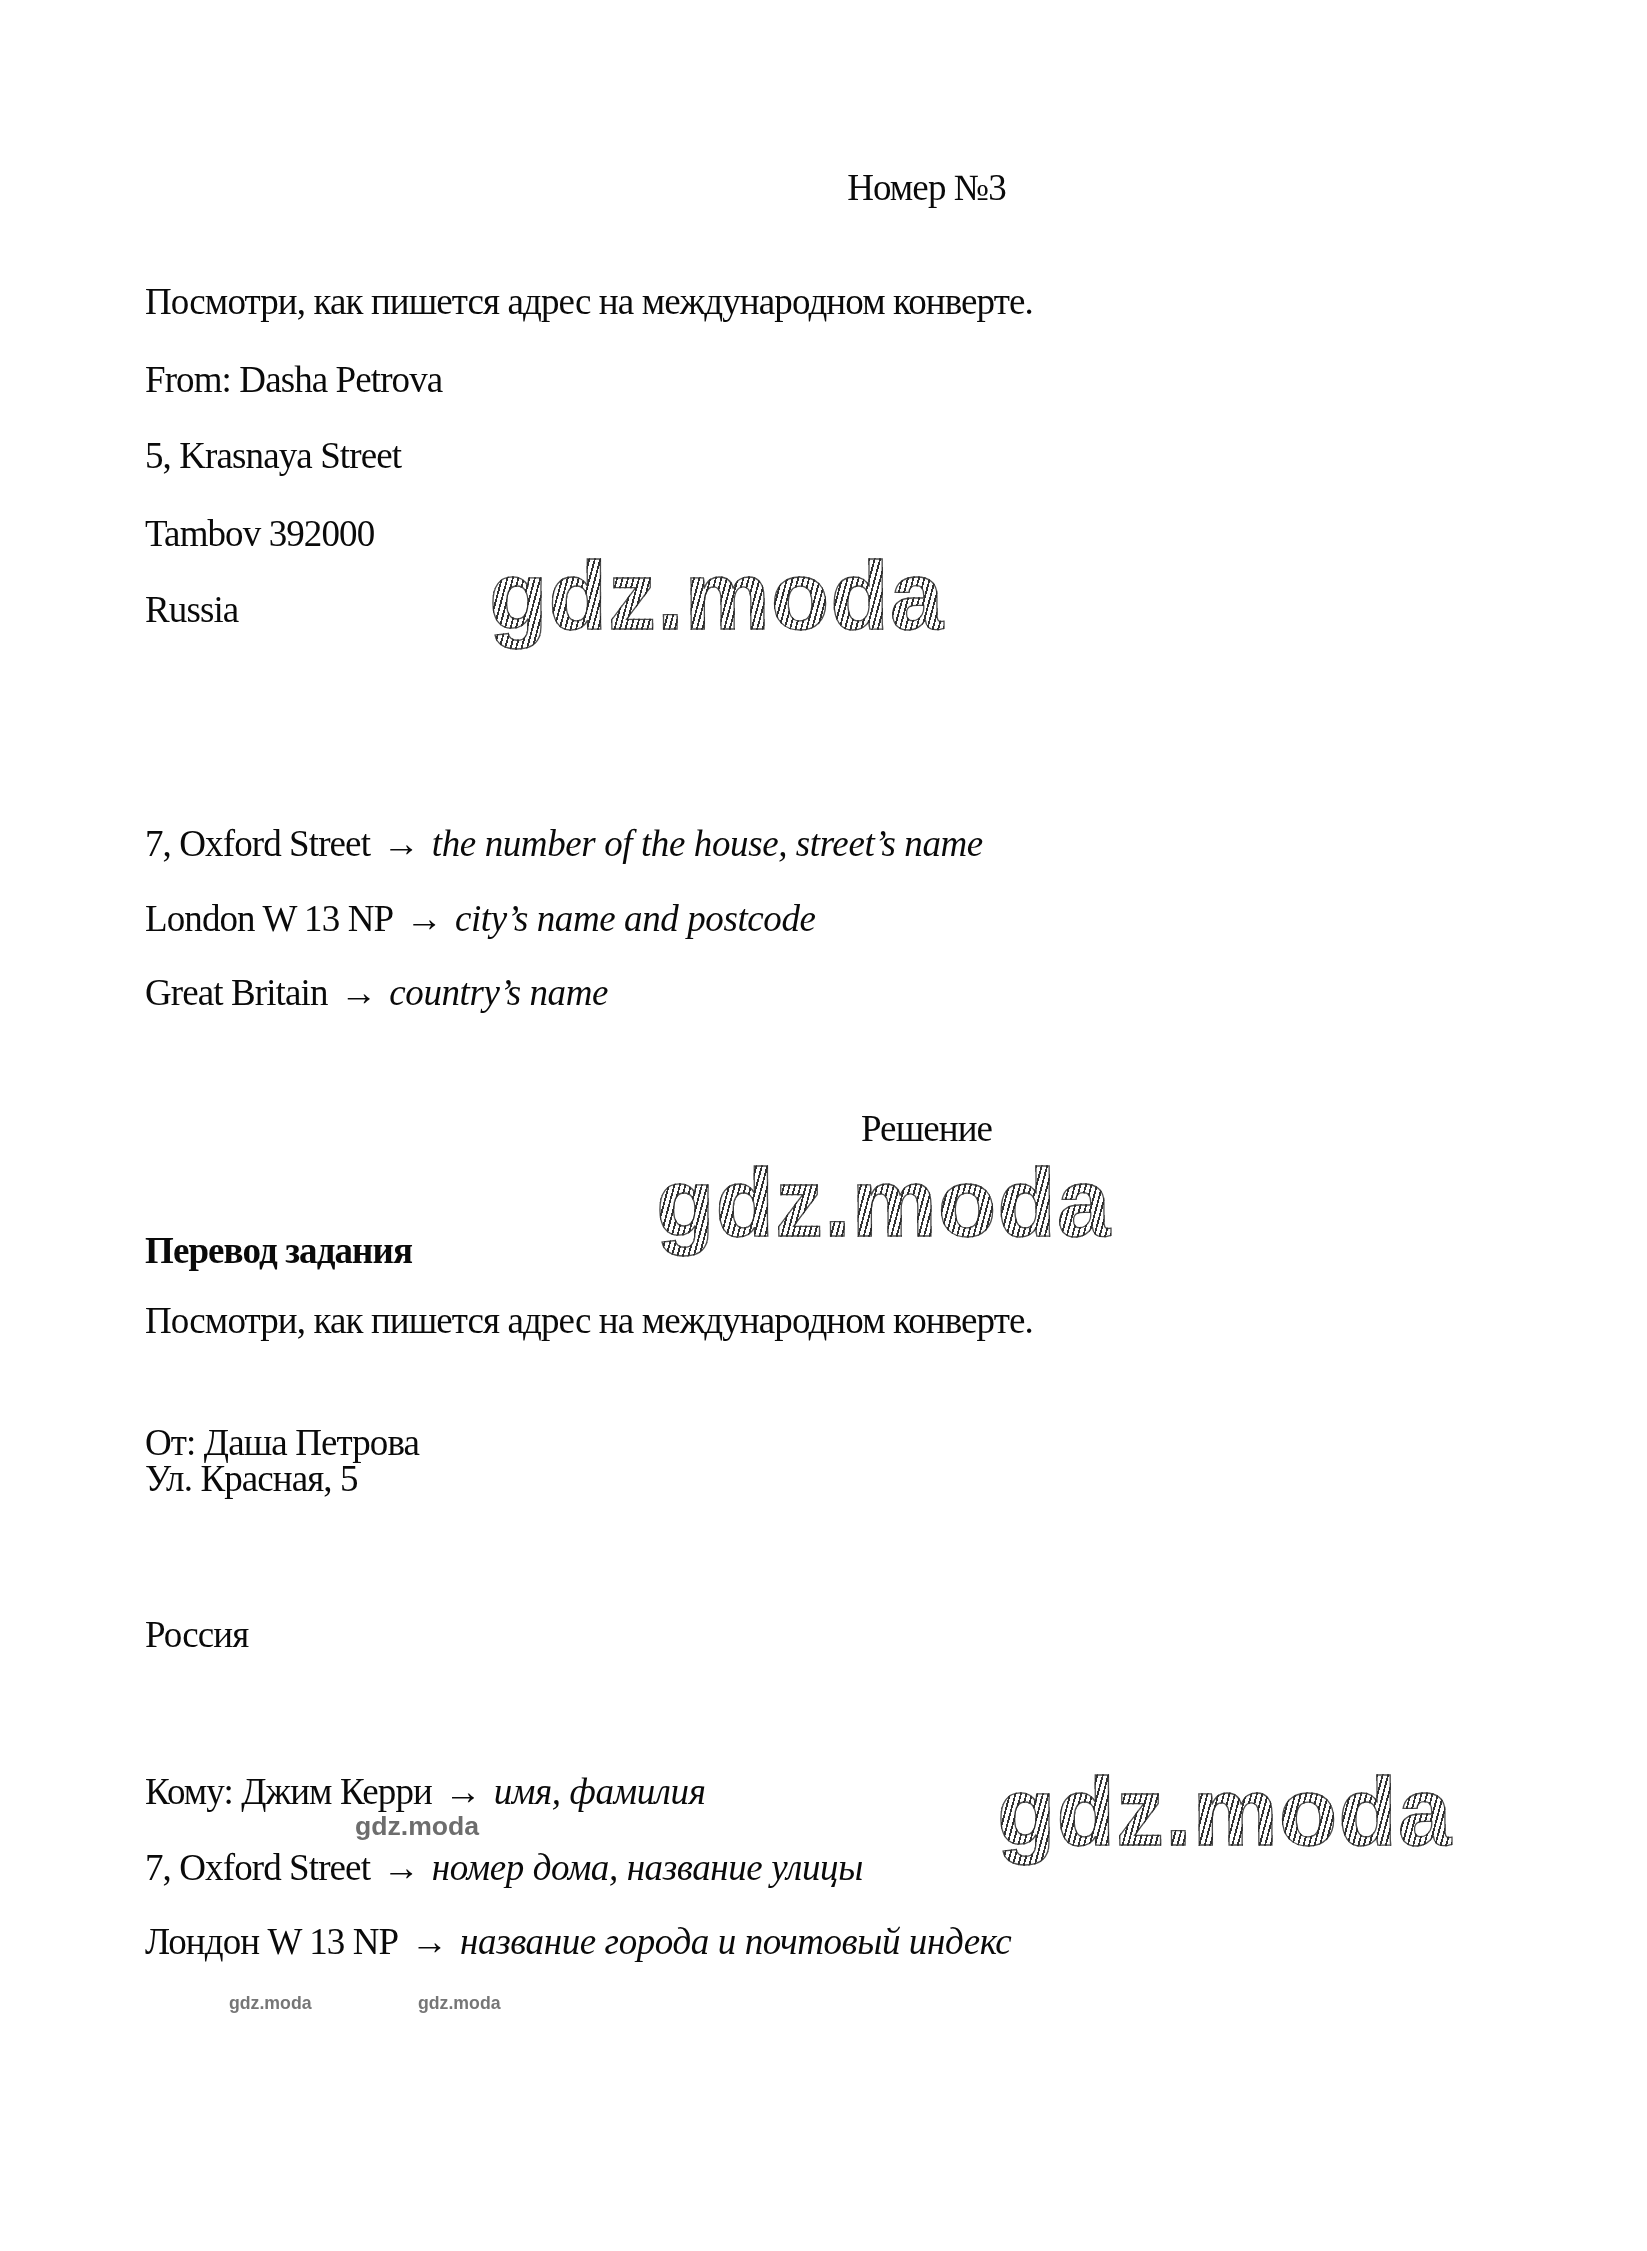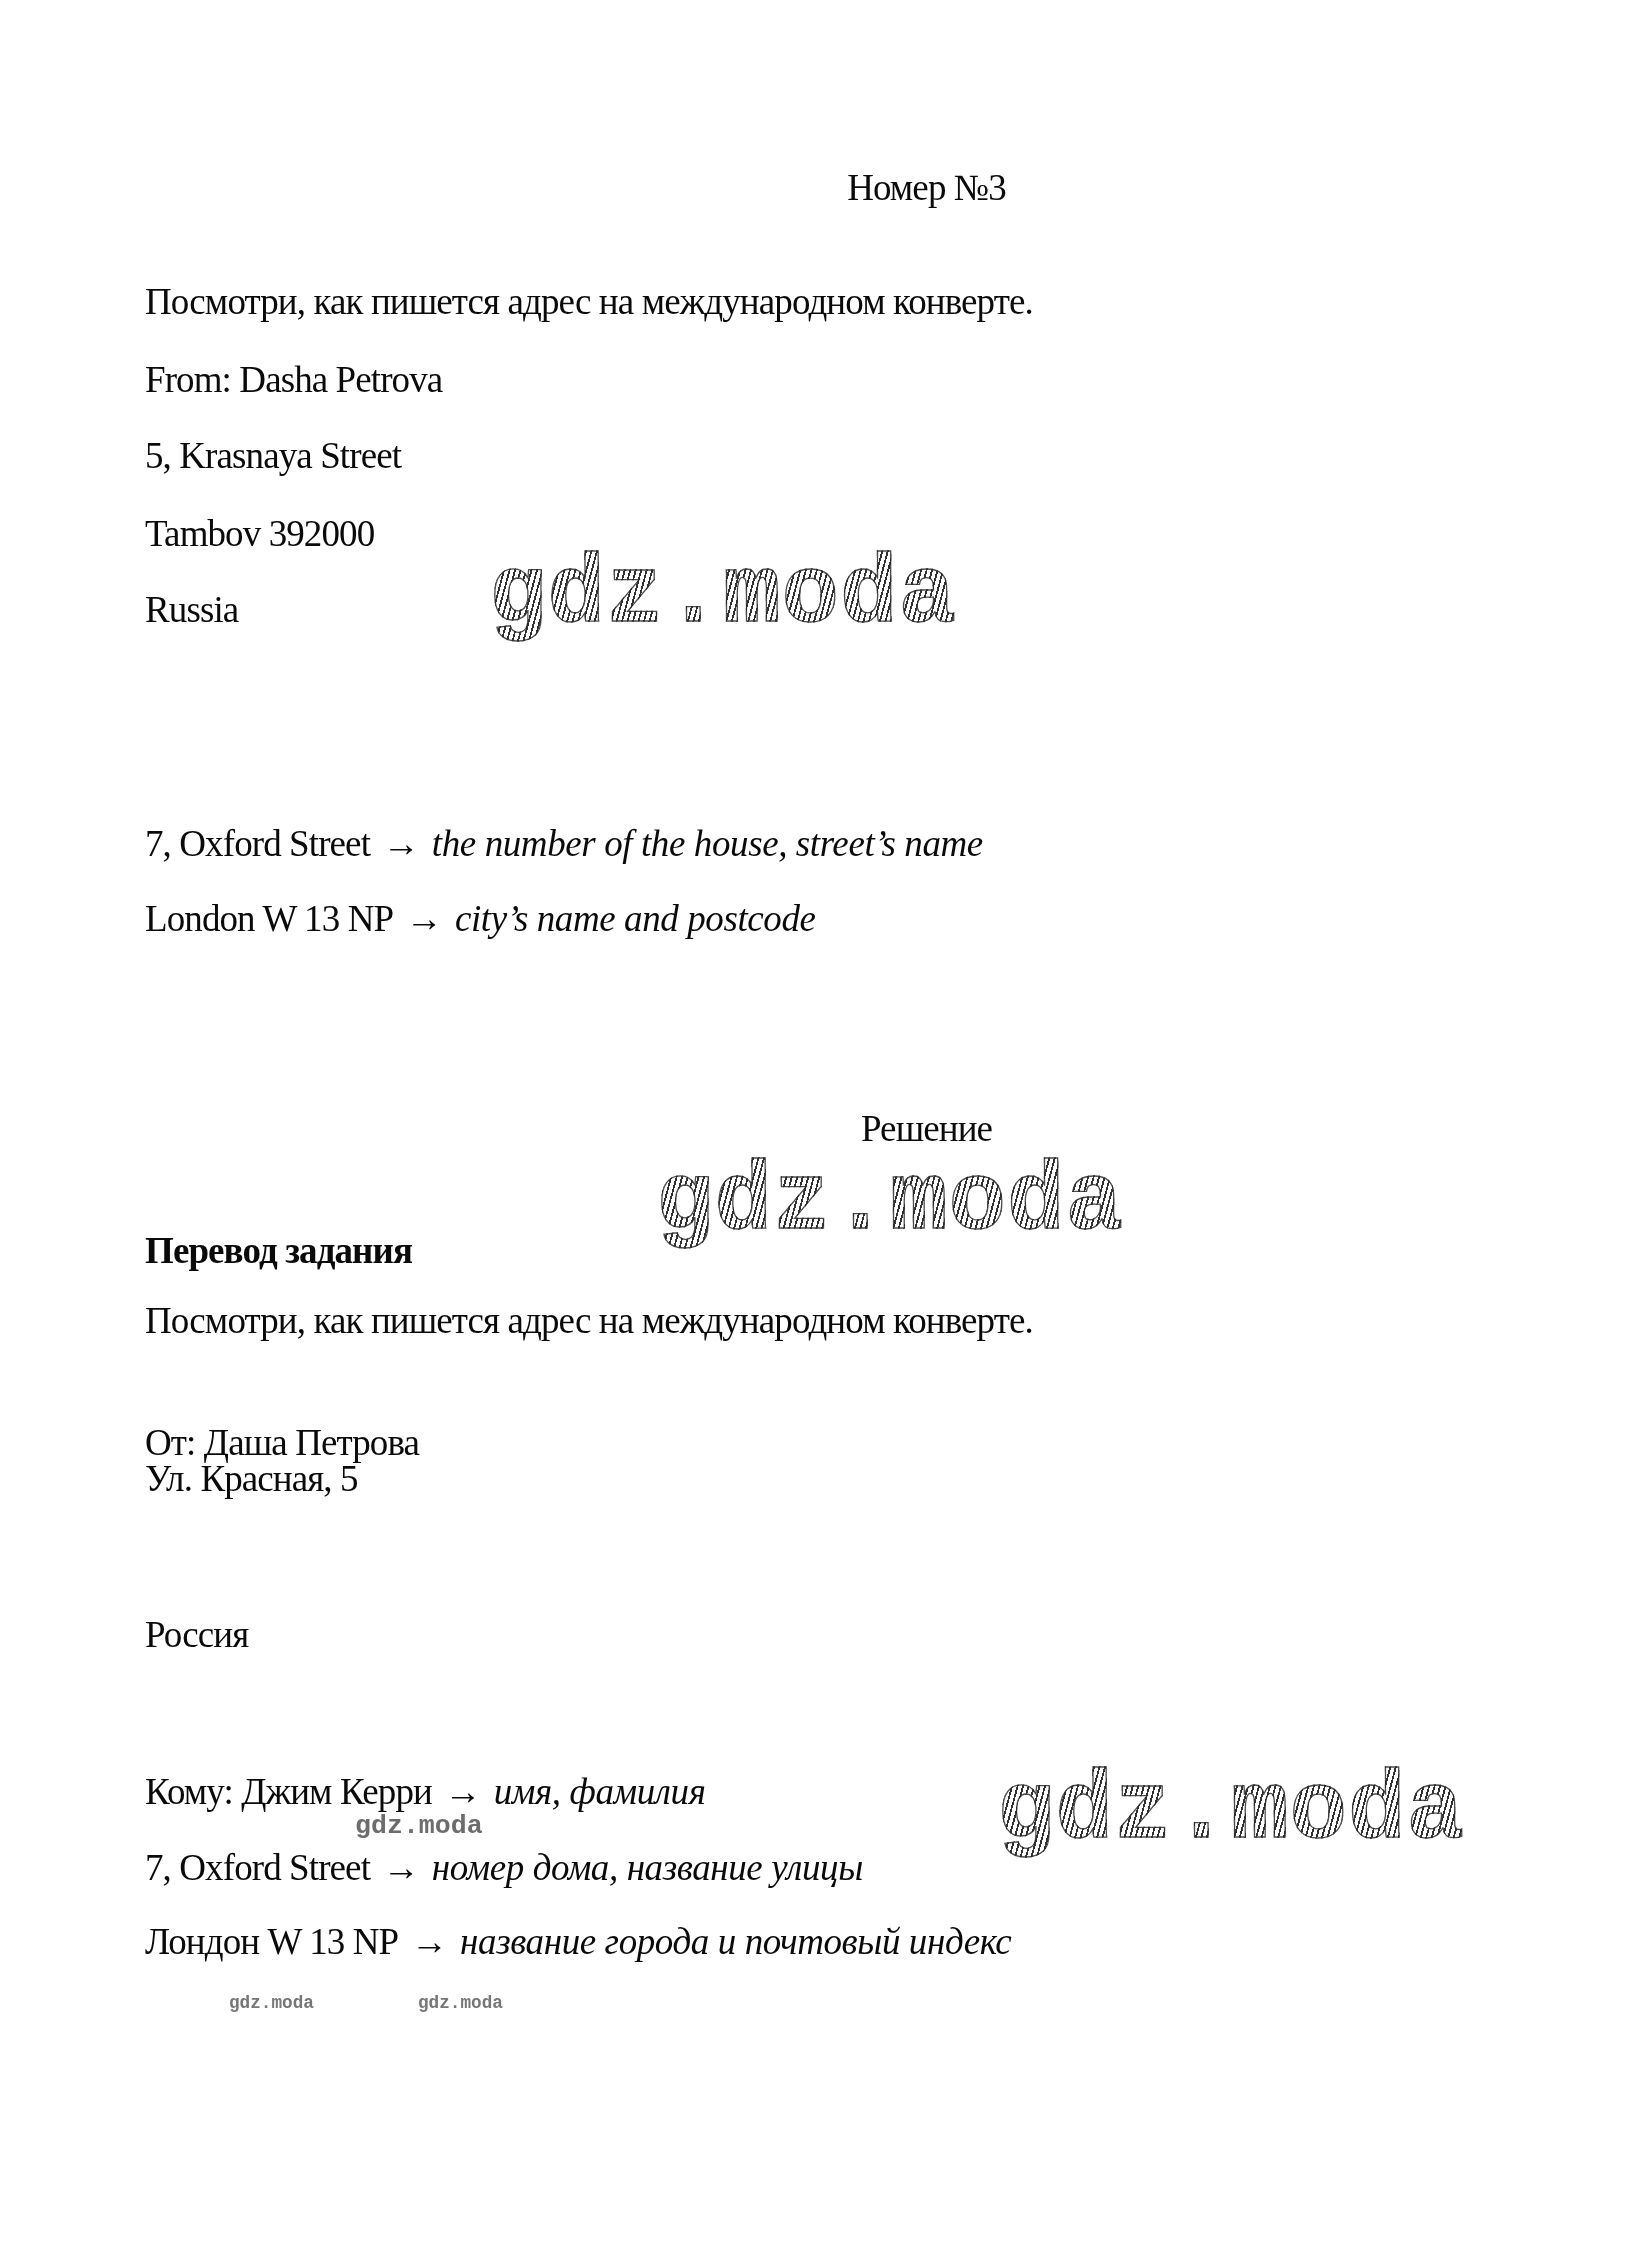--- a/index.html
+++ b/index.html
@@ -27,21 +27,21 @@
     padding-left:206px;
     text-align:center;
   }
   .arrow{padding:0 12.4px;letter-spacing:0;}
   .it{font-style:italic;letter-spacing:-0.4px;}
   .bi{font-weight:bold;margin-top:8px;}
   
   .wm{
     position:absolute;
     white-space:nowrap;
-    font-family:Liberation Mono, monospace;
+    font-family:Liberation Sans, sans-serif;
     font-weight:700;
     color:#555555;
     pointer-events:none;
   }
   .wm-large{font-size:96px;letter-spacing:0.9px;}
   @supports ((-webkit-background-clip: text) or (background-clip: text)){
     .wm-large{
       background-image:repeating-linear-gradient(105deg,
         rgba(38,38,38,0.95) 0px, rgba(38,38,38,0.95) 1.8px,
         rgba(255,255,255,0.10) 1.8px, rgba(255,255,255,0.10) 5.3px);
@@ -66,20 +66,23 @@
   <div class="line" style="top:437px">5, Krasnaya Street</div>
   <div class="line" style="top:515px">Tambov 392000</div>
   <div class="line" style="top:591px">Russia</div>
 
   <div class="line" style="top:825px">
     <span>7, Oxford Street</span><span class="arrow">→</span><span class="it">the number of the house, street’s name</span>
   </div>
   <div class="line" style="top:900px">
     <span>London W 13 NP</span><span class="arrow">→</span><span class="it">city’s name and postcode</span>
   </div>
+  <div class="line" style="top:974px">
+    <span>Great Britain</span><span class="arrow">→</span><span class="it">country’s name</span>
+  </div>
 
   <div class="line center" style="top:1110px">Решение</div>
 
   <div class="line bi" style="top:1224px">Перевод задания</div>
 
   <div class="line" style="top:1302px">Посмотри, как пишется адрес на международном конверте.</div>
 
   <div class="line" style="top:1424px">От: Даша Петрова</div>
   <div class="line" style="top:1460px">Ул. Красная, 5</div>
   <div class="line" style="top:1616px">Россия</div>

